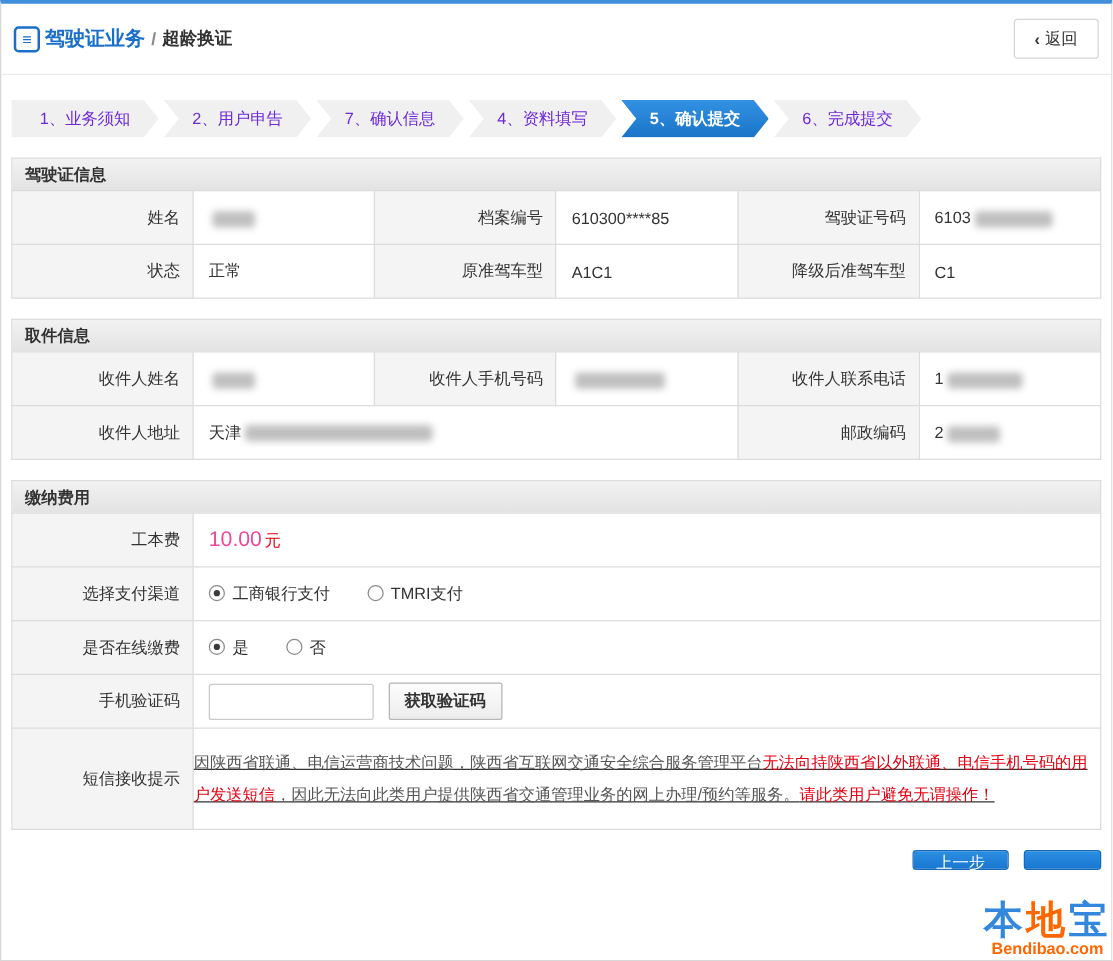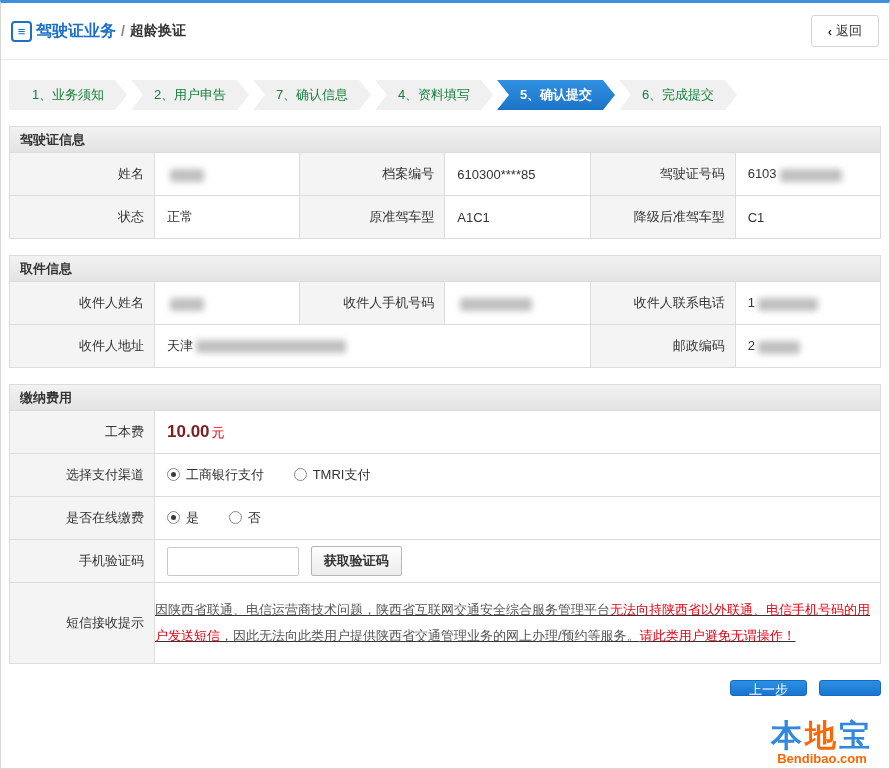--- a/index.html
+++ b/index.html
@@ -22,21 +22,21 @@
   .title-secondary { color: #333; font-size: 14px; font-weight: bold; }
   .back-btn {
     margin-left: auto; background: #fff; border: 1px solid #d5d5d5; border-radius: 3px;
     padding: 6px 16px; font-size: 13px; color: #333; cursor: pointer; display: inline-flex; align-items: center;
   }
   .back-btn .chev { font-weight: bold; margin-right: 4px; color: #333; }
 
   
   .steps { display: flex; margin: 20px 8px 0 8px; height: 30px; }
   .step {
-    position: relative; flex: 0 0 118px; background: #f0f0f0; color: #15803d;
+    position: relative; flex: 0 0 118px; background: #f0f0f0; color: #6d28d9;
     font-size: 13px; line-height: 30px; text-align: center; margin-right: 4px; cursor: pointer;
     clip-path: polygon(0 0, calc(100% - 12px) 0, 100% 50%, calc(100% - 12px) 100%, 0 100%, 12px 50%);
   }
   .step:first-child { clip-path: polygon(0 0, calc(100% - 12px) 0, 100% 50%, calc(100% - 12px) 100%, 0 100%); }
   .step.active { background: linear-gradient(#3291e2, #1a74c8); color: #fff; font-weight: bold; }
 
   
   .section { margin: 16px 8px 4px 8px; }
   .section-header {
     height: 26px; line-height: 25px; padding-left: 10px;
@@ -48,21 +48,21 @@
   td.lbl { background: #f4f4f4; text-align: right; padding-right: 10px; }
   td.val { background: #fff; padding-left: 12px; text-align: left; }
   col.c-lbl { width: 145px; }
 
   .blur-box {
     display: inline-block; height: 13px; background: #bfbfbf; border-radius: 3px;
     filter: blur(3px); vertical-align: middle; margin-left: 3px;
   }
 
   
-  .fee-num { color: #7f1d1d; font-size: 17px; font-weight: bold; }
+  .fee-num { color: #ec4899; font-size: 17px; font-weight: normal; }
   .fee-unit { color: #e60012; font-size: 13px; margin-left: 2px; }
 
   .radio { display: inline-flex; align-items: center; margin-right: 26px; font-size: 13px; color: #333; cursor: pointer; }
   .radio-circle {
     width: 13px; height: 13px; border: 1px solid #8a8a8a; border-radius: 50%;
     margin-right: 6px; position: relative; background: #fff; display: inline-block; flex: 0 0 13px;
   }
   .radio-circle.checked::after {
     content: ""; position: absolute; left: 3px; top: 3px; width: 5px; height: 5px;
     background: #3a3a3a; border-radius: 50%;
@@ -83,21 +83,21 @@
   .seg-red { color: #e60012; }
 
   
   .footer { display: flex; justify-content: flex-end; gap: 12px; margin: 16px 8px 0 8px; }
   .btn-blue {
     background: linear-gradient(#2b8fe3, #1976cf); color: #fff; border: 1px solid #1669bb;
     border-radius: 3px; font-size: 13px; height: 16px; padding: 0 18px; cursor: pointer; min-width: 62px;
   }
 
   
-  .watermark { position: absolute; right: 16px; bottom: 2px; text-align: center; pointer-events: none; }
+  .watermark { position: absolute; right: 0; bottom: 2px; text-align: center; pointer-events: none; }
   .wm-cn { font-size: 31px; font-weight: bold; letter-spacing: 3px; line-height: 30px;
     text-shadow: 1px 1px 0 #fff, -1px -1px 0 #fff, 1px -1px 0 #fff, -1px 1px 0 #fff; }
   .wm-c1, .wm-c3 { color: #3388dd; }
   .wm-c2 { color: #ff6600; }
   .wm-domain { font-size: 13px; font-weight: bold; color: #ff6600; line-height: 15px;
     text-shadow: 1px 1px 0 #fff, -1px -1px 0 #fff; }
 </style>
 </head>
 <body>
 

